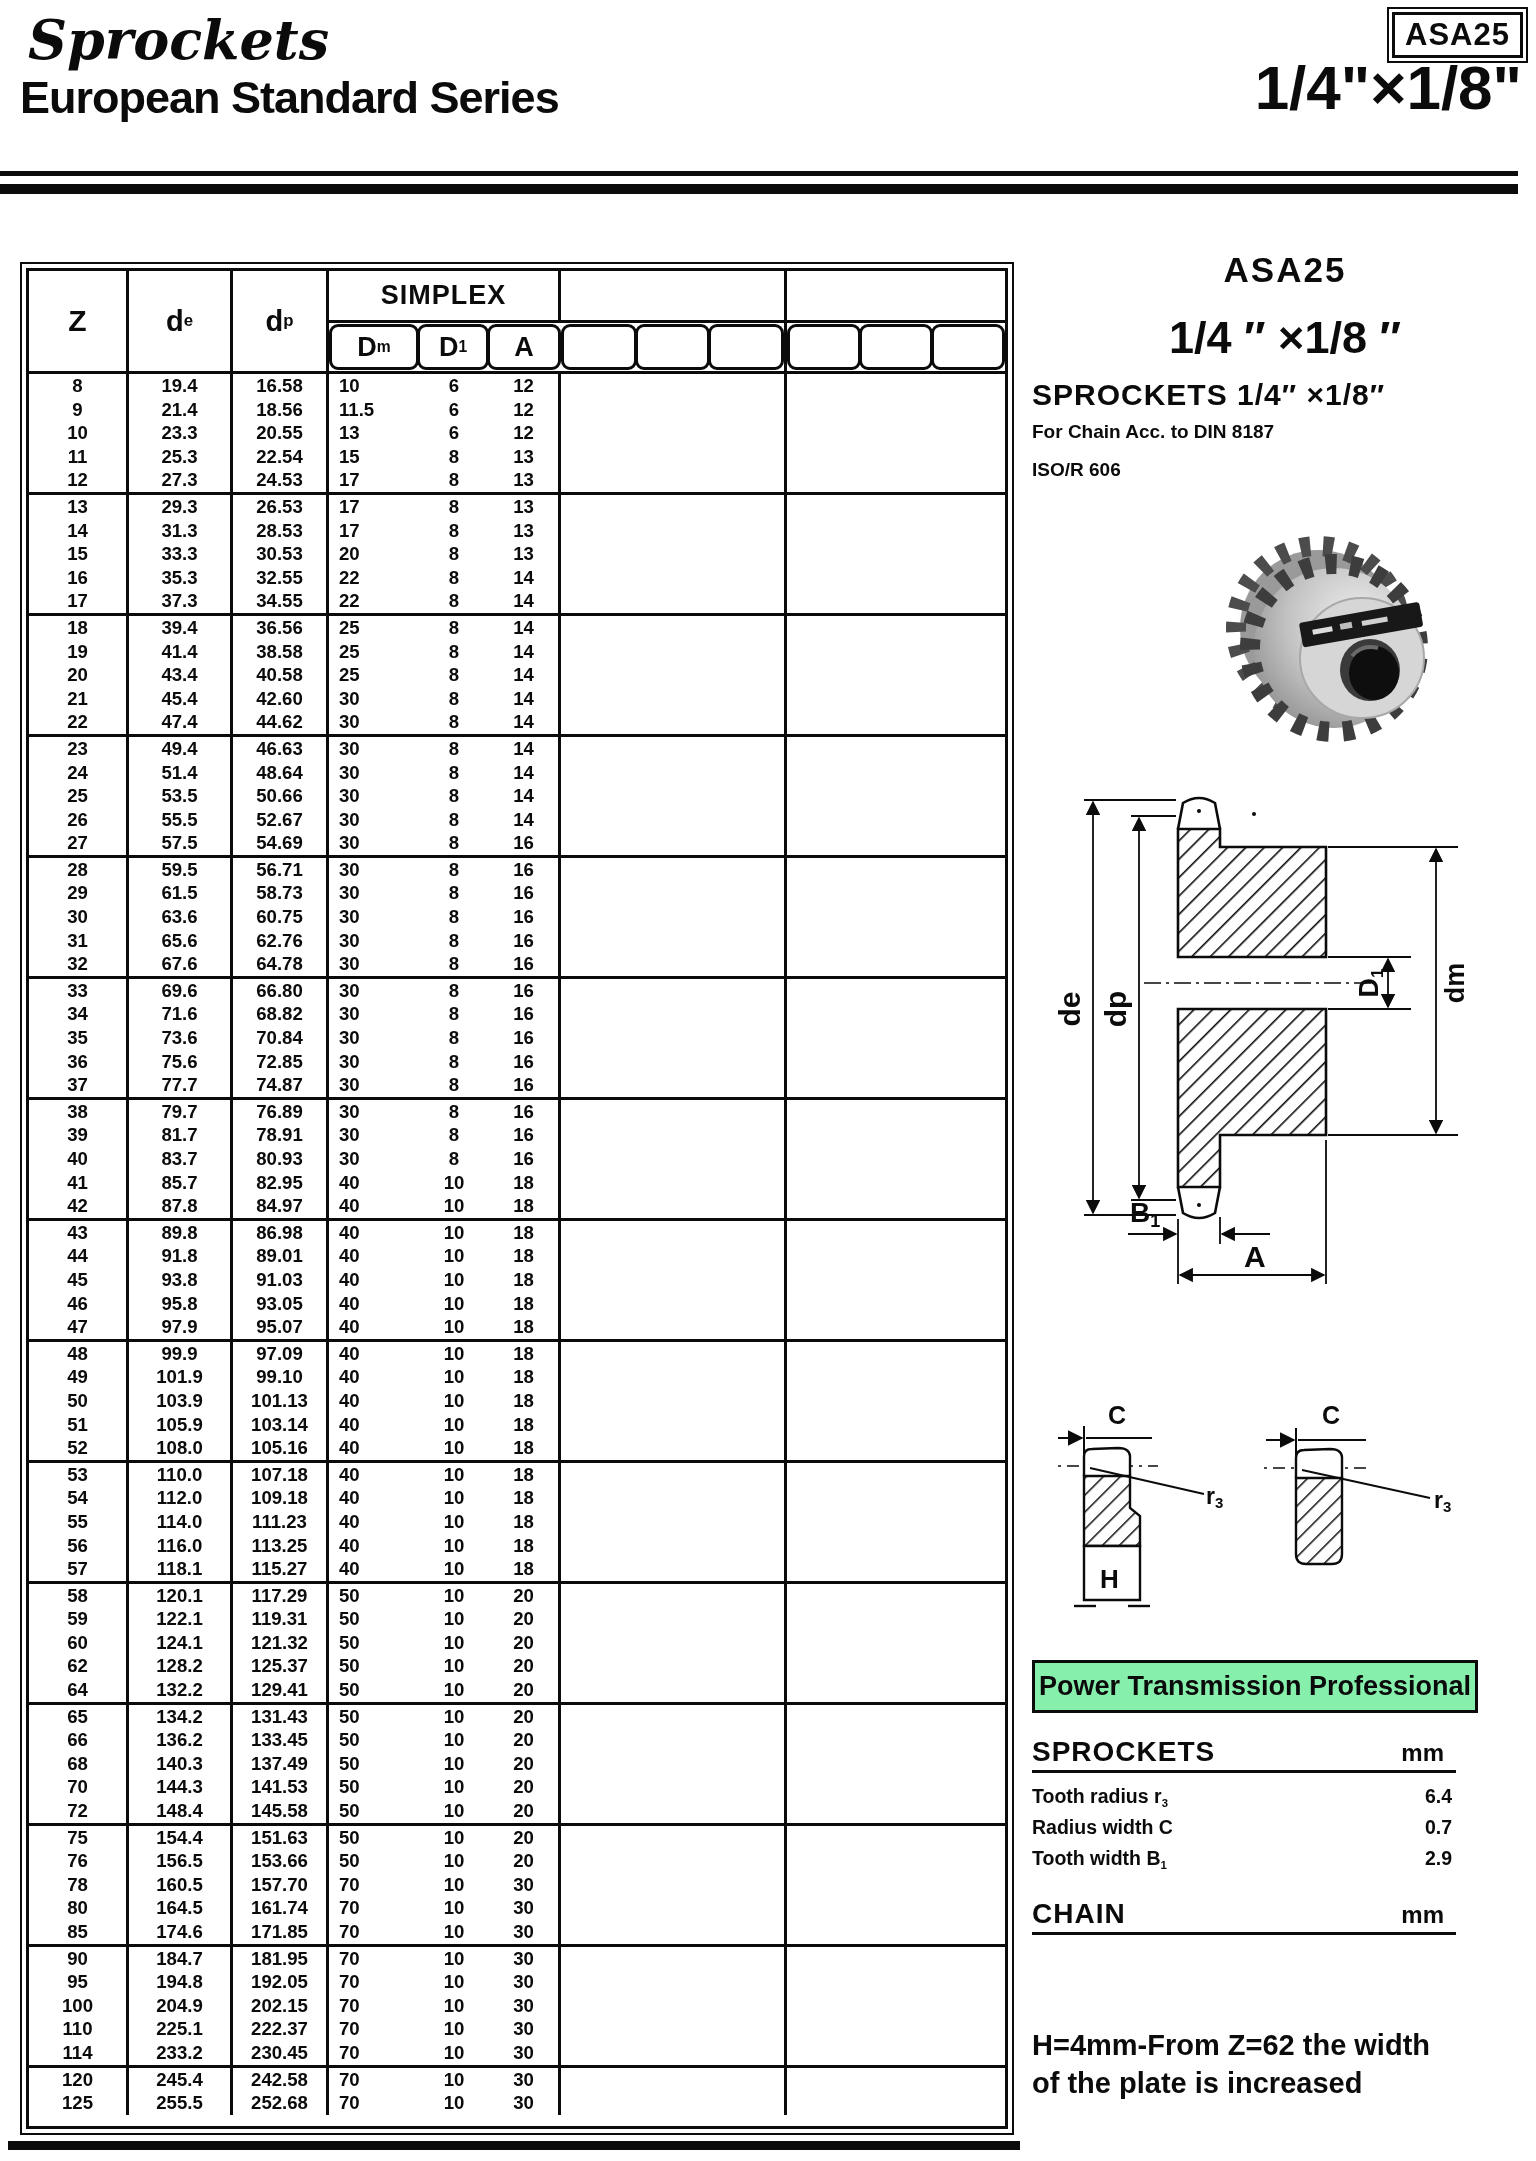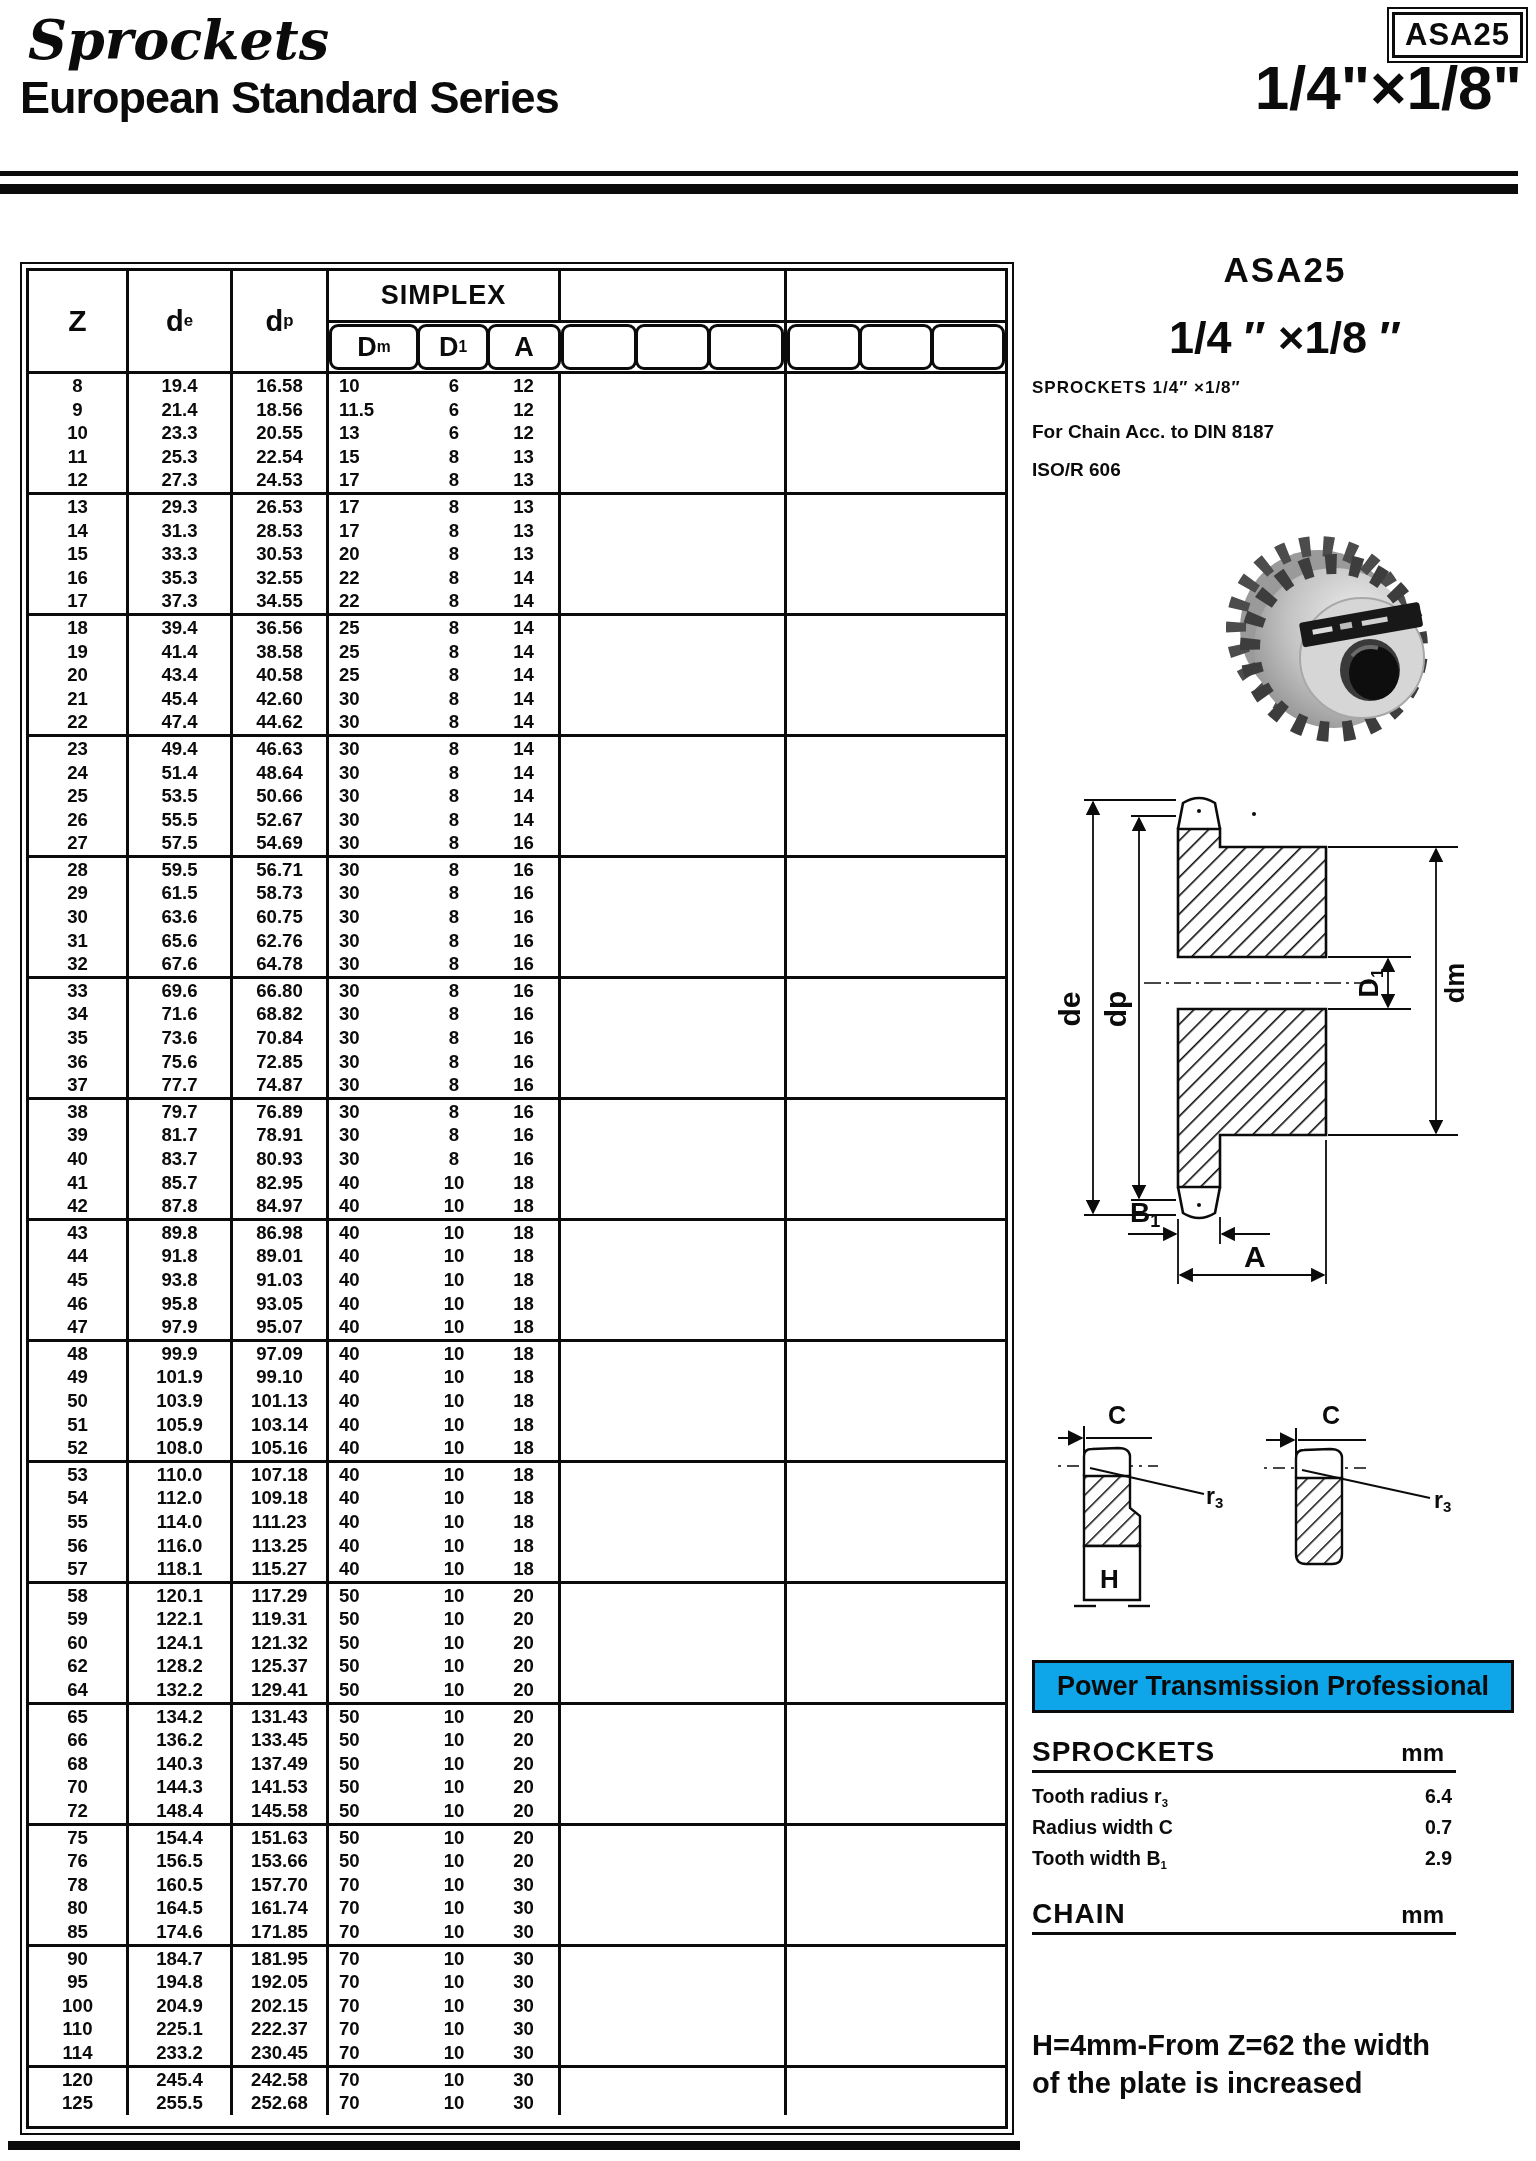--- a/index.html
+++ b/index.html
@@ -55,31 +55,31 @@
   .c-dp { border-right:3px solid #0b0b0b; }
   .c-dm { text-align:left; padding-left:10px; }
   .c-a  { border-right:3px solid #0b0b0b; }
   .c-g1 { border-right:3px solid #0b0b0b; }
 
   
   .panel-model { position:absolute; left:1120px; top:250px; width:330px; text-align:center;
                  font-weight:bold; font-size:35px; letter-spacing:2px; }
   .panel-size  { position:absolute; left:1100px; top:312px; width:370px; text-align:center;
                  font-weight:bold; font-size:45px; }
-  .panel-sprockets-line { position:absolute; left:1032px; top:378px; font-weight:bold; font-size:17px; letter-spacing:1px; }
+  .panel-sprockets-line { position:absolute; left:1032px; top:378px; font-weight:bold; font-size:30px; letter-spacing:1px; }
   .panel-chain-line { position:absolute; left:1032px; top:421px; font-weight:bold; font-size:19px; }
   .panel-iso-line   { position:absolute; left:1032px; top:459px; font-weight:bold; font-size:19px; }
 
   .photo { position:absolute; left:1222px; top:528px; }
   .drawing { position:absolute; left:1026px; top:772px; }
   .tooth1 { position:absolute; left:1056px; top:1404px; }
   .tooth2 { position:absolute; left:1262px; top:1404px; }
 
-  .banner { position:absolute; left:1032px; top:1660px; width:482px; border:3px solid #0b0b0b;
-            text-align:center; font-weight:bold; font-size:27px; padding:8px 0; background:#0ea5e9; }
+  .banner { position:absolute; left:1032px; top:1660px; width:446px; border:3px solid #0b0b0b;
+            text-align:center; font-weight:bold; font-size:27px; padding:8px 0; background:#86efac; }
 
   .spec { position:absolute; left:1032px; width:424px; }
   .spec-sprockets { top:1736px; }
   .spec-chain { top:1898px; }
   .spec-head { display:flex; justify-content:space-between; align-items:baseline;
                border-bottom:3px solid #0b0b0b; padding-bottom:2px; }
   .spec-title { font-weight:bold; font-size:28px; letter-spacing:1px; }
   .spec-unit { font-weight:bold; font-size:24px; margin-right:12px; }
   .spec-rows { margin-top:12px; }
   .spec-row { display:flex; justify-content:space-between; font-weight:bold; font-size:19.5px; margin-bottom:7px; }

